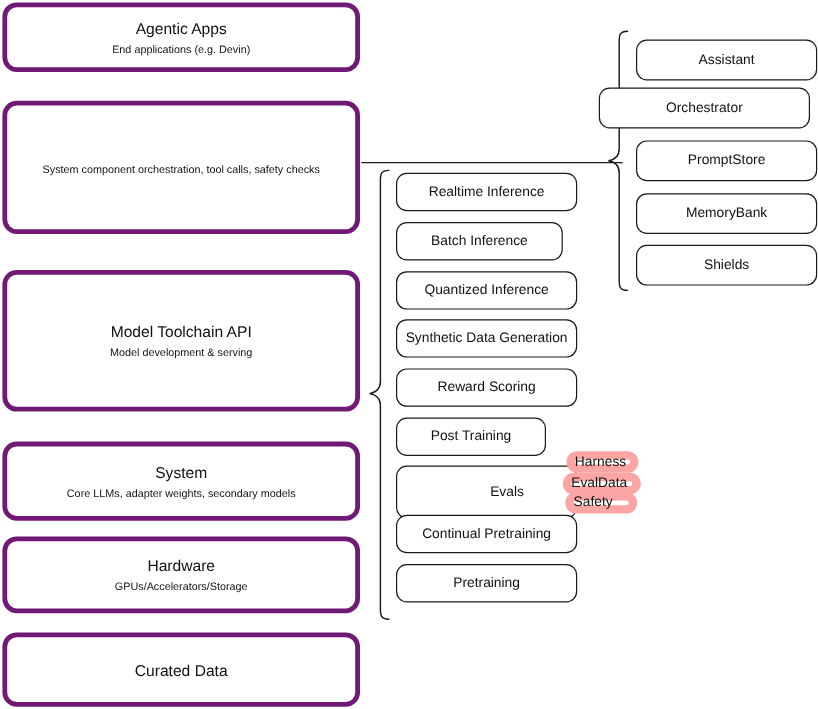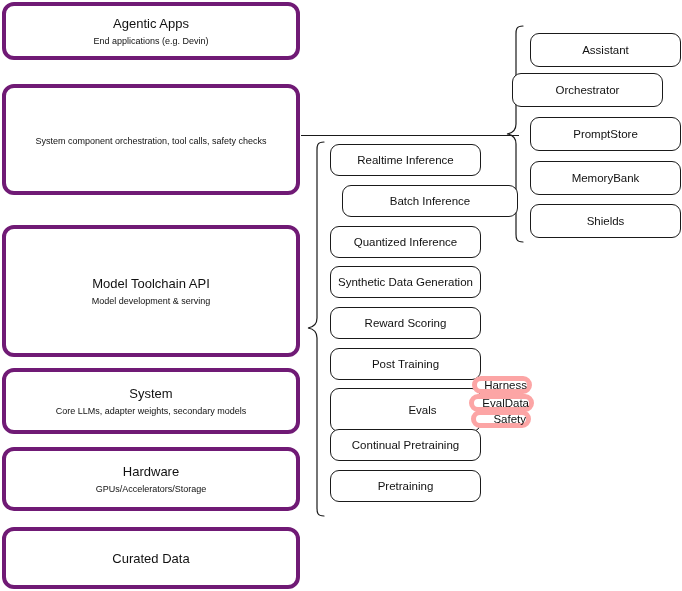--- a/index.html
+++ b/index.html
@@ -47,26 +47,26 @@
     display: flex;
     align-items: center;
     justify-content: center;
     text-align: center;
     font-size: 11.5px;
     color: #111111;
   }
   .pill {
     position: absolute;
     box-sizing: border-box;
-    border: 5px solid #fca5a5;
+    border: 7px solid #fca5a5;
     border-radius: 999px;
     background: #ffffff;
     display: flex;
     align-items: center;
-    justify-content: flex-end;
+    justify-content: flex-start;
     text-align: center;
     font-size: 11.5px;
     color: #111111;
   }
   .brace {
     position: absolute;
     pointer-events: none;
   }
   .brace svg { display: block; overflow: visible; }
   .connector {
@@ -82,21 +82,21 @@
 
   <div class="box" id="layer-0" style="left: 2px; top: 2px; width: 298px; height: 58px;">
     <div class="layer-title">Agentic Apps</div>
     <div class="layer-sub">End applications (e.g. Devin)</div>
   </div>
 
   <div class="box" id="layer-1" style="left: 2px; top: 84px; width: 298px; height: 111px;">
     <div class="layer-sub">System component orchestration, tool calls, safety checks</div>
   </div>
 
-  <div class="box" id="layer-2" style="left: 2px; top: 225px; width: 298px; height: 132px;">
+  <div class="box" id="layer-2" style="left: 2px; top: 225px; width: 298px; height: 118px;">
     <div class="layer-title">Model Toolchain API</div>
     <div class="layer-sub">Model development &amp; serving</div>
   </div>
 
   <div class="box" id="layer-3" style="left: 2px; top: 368px; width: 298px; height: 66px;">
     <div class="layer-title">System</div>
     <div class="layer-sub">Core LLMs, adapter weights, secondary models</div>
   </div>
 
   <div class="box" id="layer-4" style="left: 2px; top: 447px; width: 298px; height: 64px;">
@@ -134,33 +134,33 @@
                C 11 184, 8 187, 2 188
                C 8 189, 11 192, 11 198
                L 11 368
                C 11 372, 11 376, 18 376" fill="none" stroke="#1a1a1a" stroke-width="1.2" stroke-linecap="round"></path>
     </svg>
   </div>
 
   <div class="small-box" id="cap-0" style="left: 330px; top: 144px; width: 151px; height: 32px;">
     <span>Realtime Inference</span>
   </div>
-  <div class="small-box" id="cap-1" style="left: 342px; top: 185px; width: 176px; height: 32px;">
+  <div class="small-box" id="cap-1" style="left: 330px; top: 185px; width: 139px; height: 32px;">
     <span>Batch Inference</span>
   </div>
   <div class="small-box" id="cap-2" style="left: 330px; top: 226px; width: 151px; height: 32px;">
     <span>Quantized Inference</span>
   </div>
   <div class="small-box" id="cap-3" style="left: 330px; top: 266px; width: 151px; height: 32px;">
     <span>Synthetic Data Generation</span>
   </div>
   <div class="small-box" id="cap-4" style="left: 330px; top: 307px; width: 151px; height: 32px;">
     <span>Reward Scoring</span>
   </div>
-  <div class="small-box" id="cap-5" style="left: 330px; top: 348px; width: 151px; height: 32px;">
+  <div class="small-box" id="cap-5" style="left: 330px; top: 348px; width: 125px; height: 32px;">
     <span>Post Training</span>
   </div>
   <div class="small-box" id="cap-6" style="left: 330px; top: 388px; width: 151px; height: 44px; padding-left: 34px;">
     <span>Evals</span>
   </div>
   <div class="small-box" id="cap-7" style="left: 330px; top: 429px; width: 151px; height: 32px;">
     <span>Continual Pretraining</span>
   </div>
   <div class="small-box" id="cap-8" style="left: 330px; top: 470px; width: 151px; height: 32px;">
     <span>Pretraining</span>
@@ -172,21 +172,21 @@
   <div class="pill" id="pill-1" style="left: 469px; top: 394px; width: 65px; height: 18px;">
     <span>EvalData</span>
   </div>
   <div class="pill" id="pill-2" style="left: 471px; top: 410px; width: 60px; height: 18px;">
     <span>Safety</span>
   </div>
 
   <div class="small-box" id="sys-0" style="left: 530px; top: 33px; width: 151px; height: 34px;">
     <span>Assistant</span>
   </div>
-  <div class="small-box" id="sys-1" style="left: 512px; top: 73px; width: 151px; height: 34px;">
+  <div class="small-box" id="sys-1" style="left: 499px; top: 73px; width: 176px; height: 34px;">
     <span>Orchestrator</span>
   </div>
   <div class="small-box" id="sys-2" style="left: 530px; top: 117px; width: 151px; height: 34px;">
     <span>PromptStore</span>
   </div>
   <div class="small-box" id="sys-3" style="left: 530px; top: 161px; width: 151px; height: 34px;">
     <span>MemoryBank</span>
   </div>
   <div class="small-box" id="sys-4" style="left: 530px; top: 204px; width: 151px; height: 34px;">
     <span>Shields</span>

